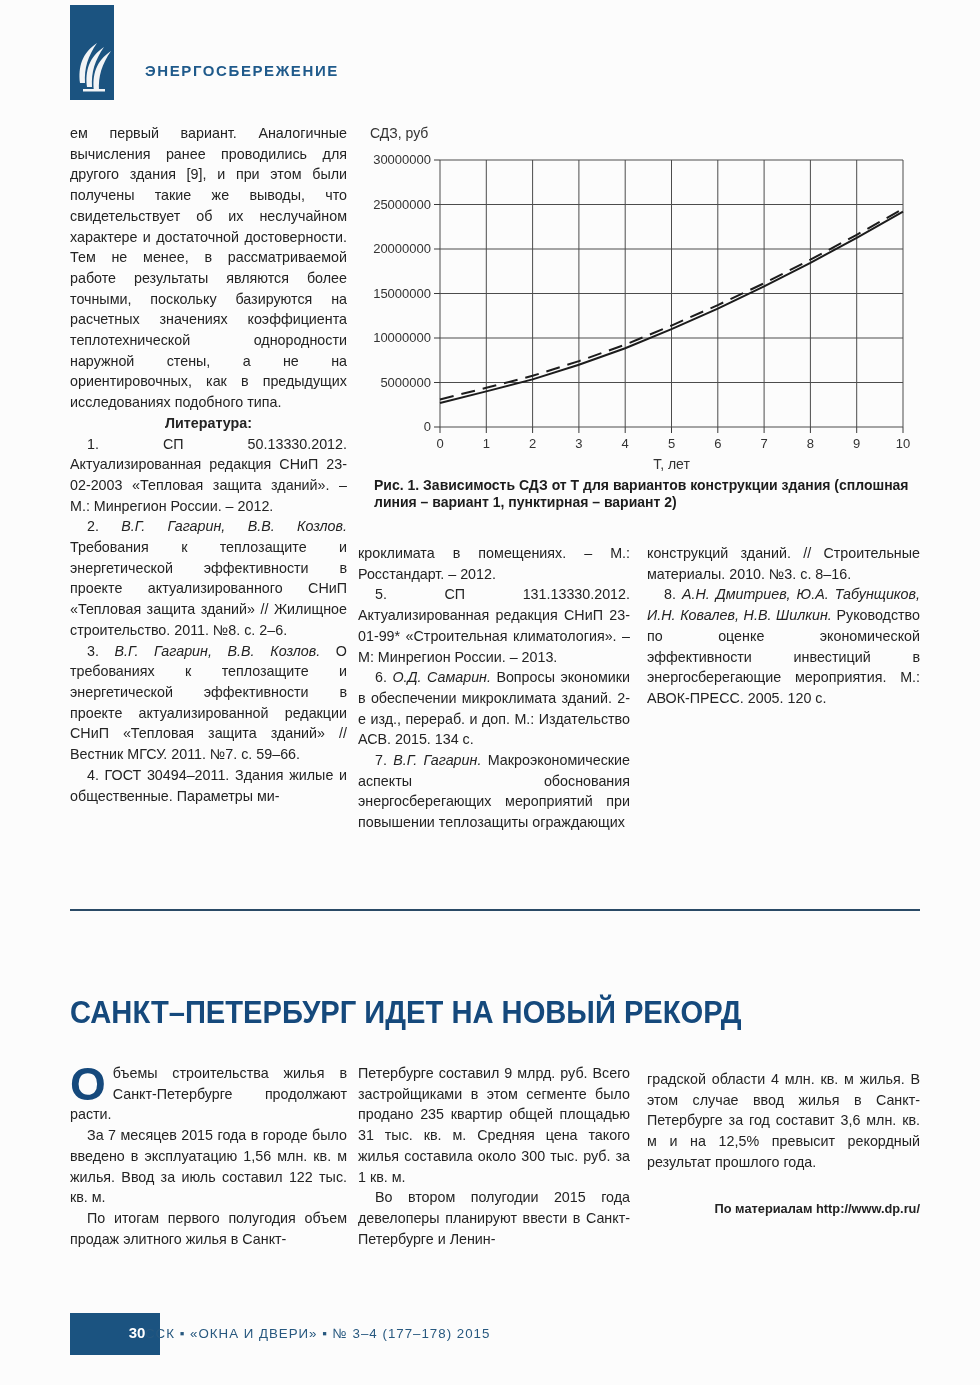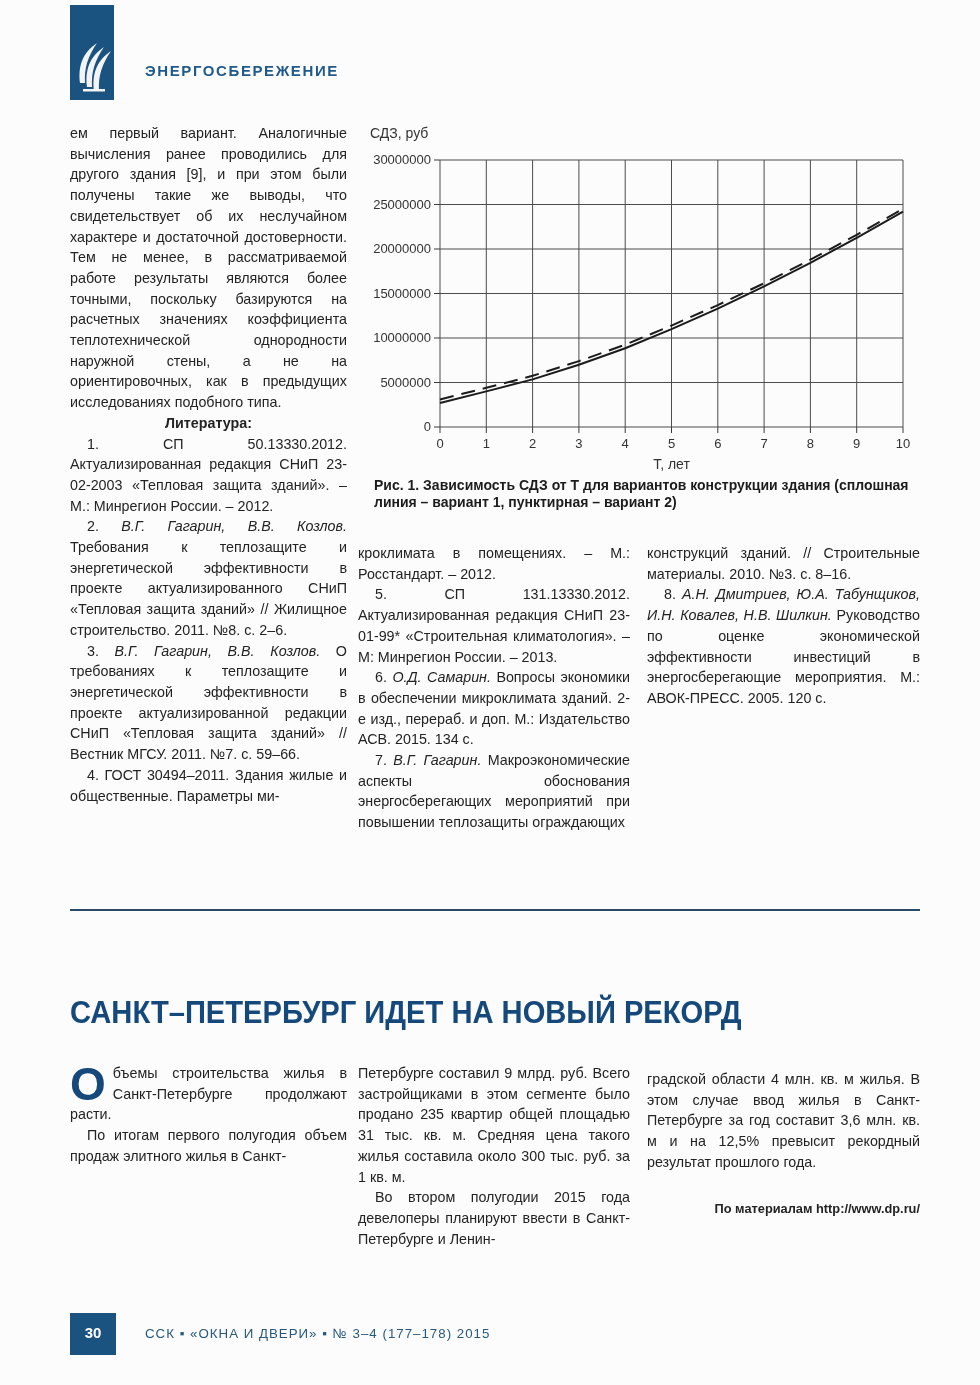--- a/index.html
+++ b/index.html
@@ -42,21 +42,21 @@
   .divider{left:70px;top:909px;width:850px;height:2px;background:var(--rule-blue);}
   .headline{left:70px;top:995px;width:880px;font-size:31px;font-weight:800;color:var(--brand-blue);transform:scaleX(.94);transform-origin:left;white-space:nowrap;}
   
   #a2c1{left:70px;top:1063px;}
   #a2c2{left:358px;top:1063px;width:272px;}
   #a2c3{left:647px;top:1063px;width:273px;margin-top:6px;}
   .dropcap{float:left;font-size:46px;line-height:38px;padding:2px 7px 0 0;color:var(--brand-blue);font-weight:bold;}
   .source{margin-top:26px !important;text-align:right;font-weight:bold;font-size:12.8px;}
   
   .page-badge{left:70px;top:1313px;width:46px;height:42px;background:var(--logo-blue);color:#fff;
-    font-size:15px;font-weight:bold;text-align:center;line-height:40px;}
+    font-size:15px;font-weight:bold;text-align:center;line-height:40px;padding-left:44px;}
   .journal{left:145px;top:1326px;font-size:13.3px;color:var(--footer-blue);letter-spacing:1px;}
 </style>
 </head>
 <body>
 
 <div class="abs logo-block">
   <span>
     <svg width="44" height="95" viewBox="0 0 44 95">
       <g fill="#f2f4f6">
         <path d="M10,78 C8,62 12,48 27,38 C18,51 14,63 15,78 Z"></path>
@@ -152,20 +152,21 @@
 <div id="a1c3" class="abs col">
   <p class="ref">конструкций зданий. // Строительные материалы. 2010. №3. с. 8–16.</p>
   <p class="ind ref"><span>8. </span><i>А.Н. Дмитриев, Ю.А. Табунщиков, И.Н. Ковалев, Н.В. Шилкин.</i><span> Руководство по оценке экономической эффективности инвестиций в энергосберегающие мероприятия. М.: АВОК-ПРЕСС. 2005. 120 с.</span></p>
 </div>
 
 <div class="abs divider"></div>
 <div class="abs headline">САНКТ–ПЕТЕРБУРГ ИДЕТ НА НОВЫЙ РЕКОРД</div>
 
 <div id="a2c1" class="abs col">
   <p><span class="dropcap">О</span><span>бъемы строительства жилья в Санкт-Петербурге продолжают расти.</span></p>
+  <p class="ind">За 7 месяцев 2015 года в городе было введено в эксплуатацию 1,56 млн. кв. м жилья. Ввод за июль составил 122 тыс. кв. м.</p>
   <p class="ind">По итогам первого полугодия объем продаж элитного жилья в Санкт-</p>
 </div>
 <div id="a2c2" class="abs col">
   <p>Петербурге составил 9 млрд. руб. Всего застройщиками в этом сегменте было продано 235 квартир общей площадью 31 тыс. кв. м. Средняя цена такого жилья составила около 300 тыс. руб. за 1 кв. м.</p>
   <p class="ind">Во втором полугодии 2015 года девелоперы планируют ввести в Санкт-Петербурге и Ленин-</p>
 </div>
 <div id="a2c3" class="abs col">
   <p>градской области 4 млн. кв. м жилья. В этом случае ввод жилья в Санкт-Петербурге за год составит 3,6 млн. кв. м и на 12,5% превысит рекордный результат прошлого года.</p>
   <p class="source">По материалам http://www.dp.ru/</p>
 </div>

